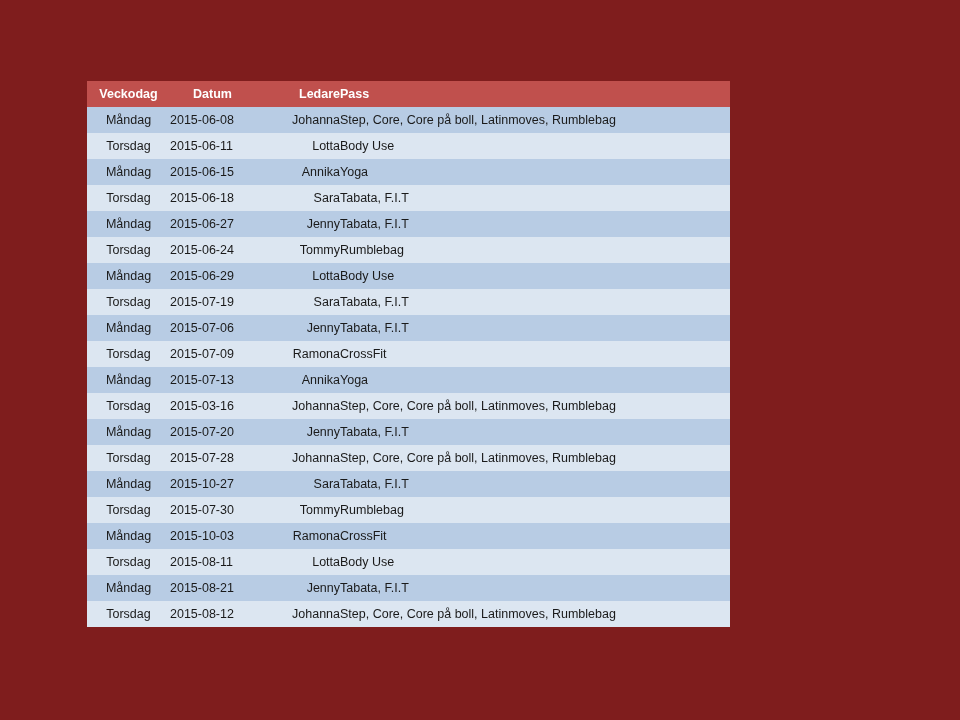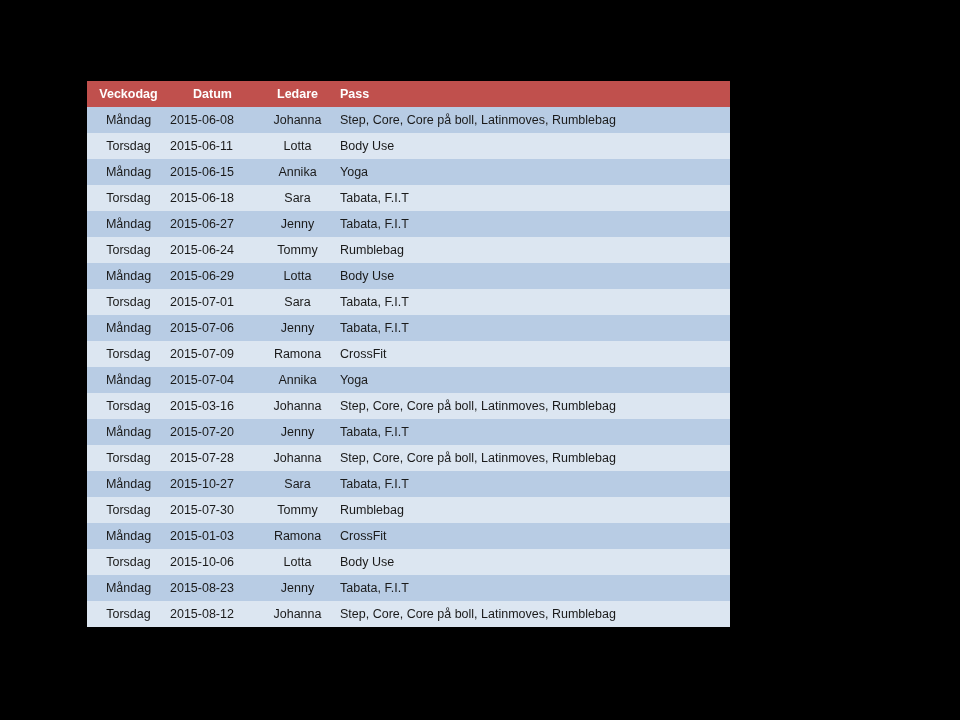--- a/index.html
+++ b/index.html
@@ -42,27 +42,27 @@
   table.schedule thead th {
     background: var(--header-bg, #c0504d);
     color: var(--header-text, #ffffff);
     font-weight: bold;
   }
   tr.band-odd td  { background: var(--row-odd-bg, #b8cce4); }
   tr.band-even td { background: var(--row-even-bg, #dce6f1); }
 
   .c-veckodag { text-align: center; }
   .c-datum    { }
-  .c-ledare   { text-align: center; padding-left: 12px; }
+  .c-ledare   { text-align: right; padding-left: 12px; }
   .c-pass     { text-align: left; padding-left: 7px; margin-left: 31px; }
 </style>
 </head>
 <body>
 
-<div class="page" style="background: #000000;">
+<div class="page" style="background: #7f1d1d;">
   <table class="schedule">
     <colgroup>
       <col style="width:83px">
       <col style="width:85px">
       <col style="width:85px">
       <col style="width:390px">
     </colgroup>
     <thead>
       <tr>
         <th class="c-veckodag">Veckodag</th>
@@ -109,39 +109,39 @@
           <td class="c-pass">Rumblebag</td>
         </tr>
         <tr class="band-odd">
           <td class="c-veckodag">Måndag</td>
           <td class="c-datum">2015-06-29</td>
           <td class="c-ledare">Lotta</td>
           <td class="c-pass">Body Use</td>
         </tr>
         <tr class="band-even">
           <td class="c-veckodag">Torsdag</td>
-          <td class="c-datum">2015-07-01</td>
+          <td class="c-datum">2015-07-19</td>
           <td class="c-ledare">Sara</td>
           <td class="c-pass">Tabata, F.I.T</td>
         </tr>
         <tr class="band-odd">
           <td class="c-veckodag">Måndag</td>
           <td class="c-datum">2015-07-06</td>
           <td class="c-ledare">Jenny</td>
           <td class="c-pass">Tabata, F.I.T</td>
         </tr>
         <tr class="band-even">
           <td class="c-veckodag">Torsdag</td>
           <td class="c-datum">2015-07-09</td>
           <td class="c-ledare">Ramona</td>
           <td class="c-pass">CrossFit</td>
         </tr>
         <tr class="band-odd">
           <td class="c-veckodag">Måndag</td>
-          <td class="c-datum">2015-07-04</td>
+          <td class="c-datum">2015-07-13</td>
           <td class="c-ledare">Annika</td>
           <td class="c-pass">Yoga</td>
         </tr>
         <tr class="band-even">
           <td class="c-veckodag">Torsdag</td>
           <td class="c-datum">2015-03-16</td>
           <td class="c-ledare">Johanna</td>
           <td class="c-pass">Step, Core, Core på boll, Latinmoves, Rumblebag</td>
         </tr>
         <tr class="band-odd">
@@ -163,33 +163,33 @@
           <td class="c-pass">Tabata, F.I.T</td>
         </tr>
         <tr class="band-even">
           <td class="c-veckodag">Torsdag</td>
           <td class="c-datum">2015-07-30</td>
           <td class="c-ledare">Tommy</td>
           <td class="c-pass">Rumblebag</td>
         </tr>
         <tr class="band-odd">
           <td class="c-veckodag">Måndag</td>
-          <td class="c-datum">2015-01-03</td>
+          <td class="c-datum">2015-10-03</td>
           <td class="c-ledare">Ramona</td>
           <td class="c-pass">CrossFit</td>
         </tr>
         <tr class="band-even">
           <td class="c-veckodag">Torsdag</td>
-          <td class="c-datum">2015-10-06</td>
+          <td class="c-datum">2015-08-11</td>
           <td class="c-ledare">Lotta</td>
           <td class="c-pass">Body Use</td>
         </tr>
         <tr class="band-odd">
           <td class="c-veckodag">Måndag</td>
-          <td class="c-datum">2015-08-23</td>
+          <td class="c-datum">2015-08-21</td>
           <td class="c-ledare">Jenny</td>
           <td class="c-pass">Tabata, F.I.T</td>
         </tr>
         <tr class="band-even">
           <td class="c-veckodag">Torsdag</td>
           <td class="c-datum">2015-08-12</td>
           <td class="c-ledare">Johanna</td>
           <td class="c-pass">Step, Core, Core på boll, Latinmoves, Rumblebag</td>
         </tr>
       </tbody>

